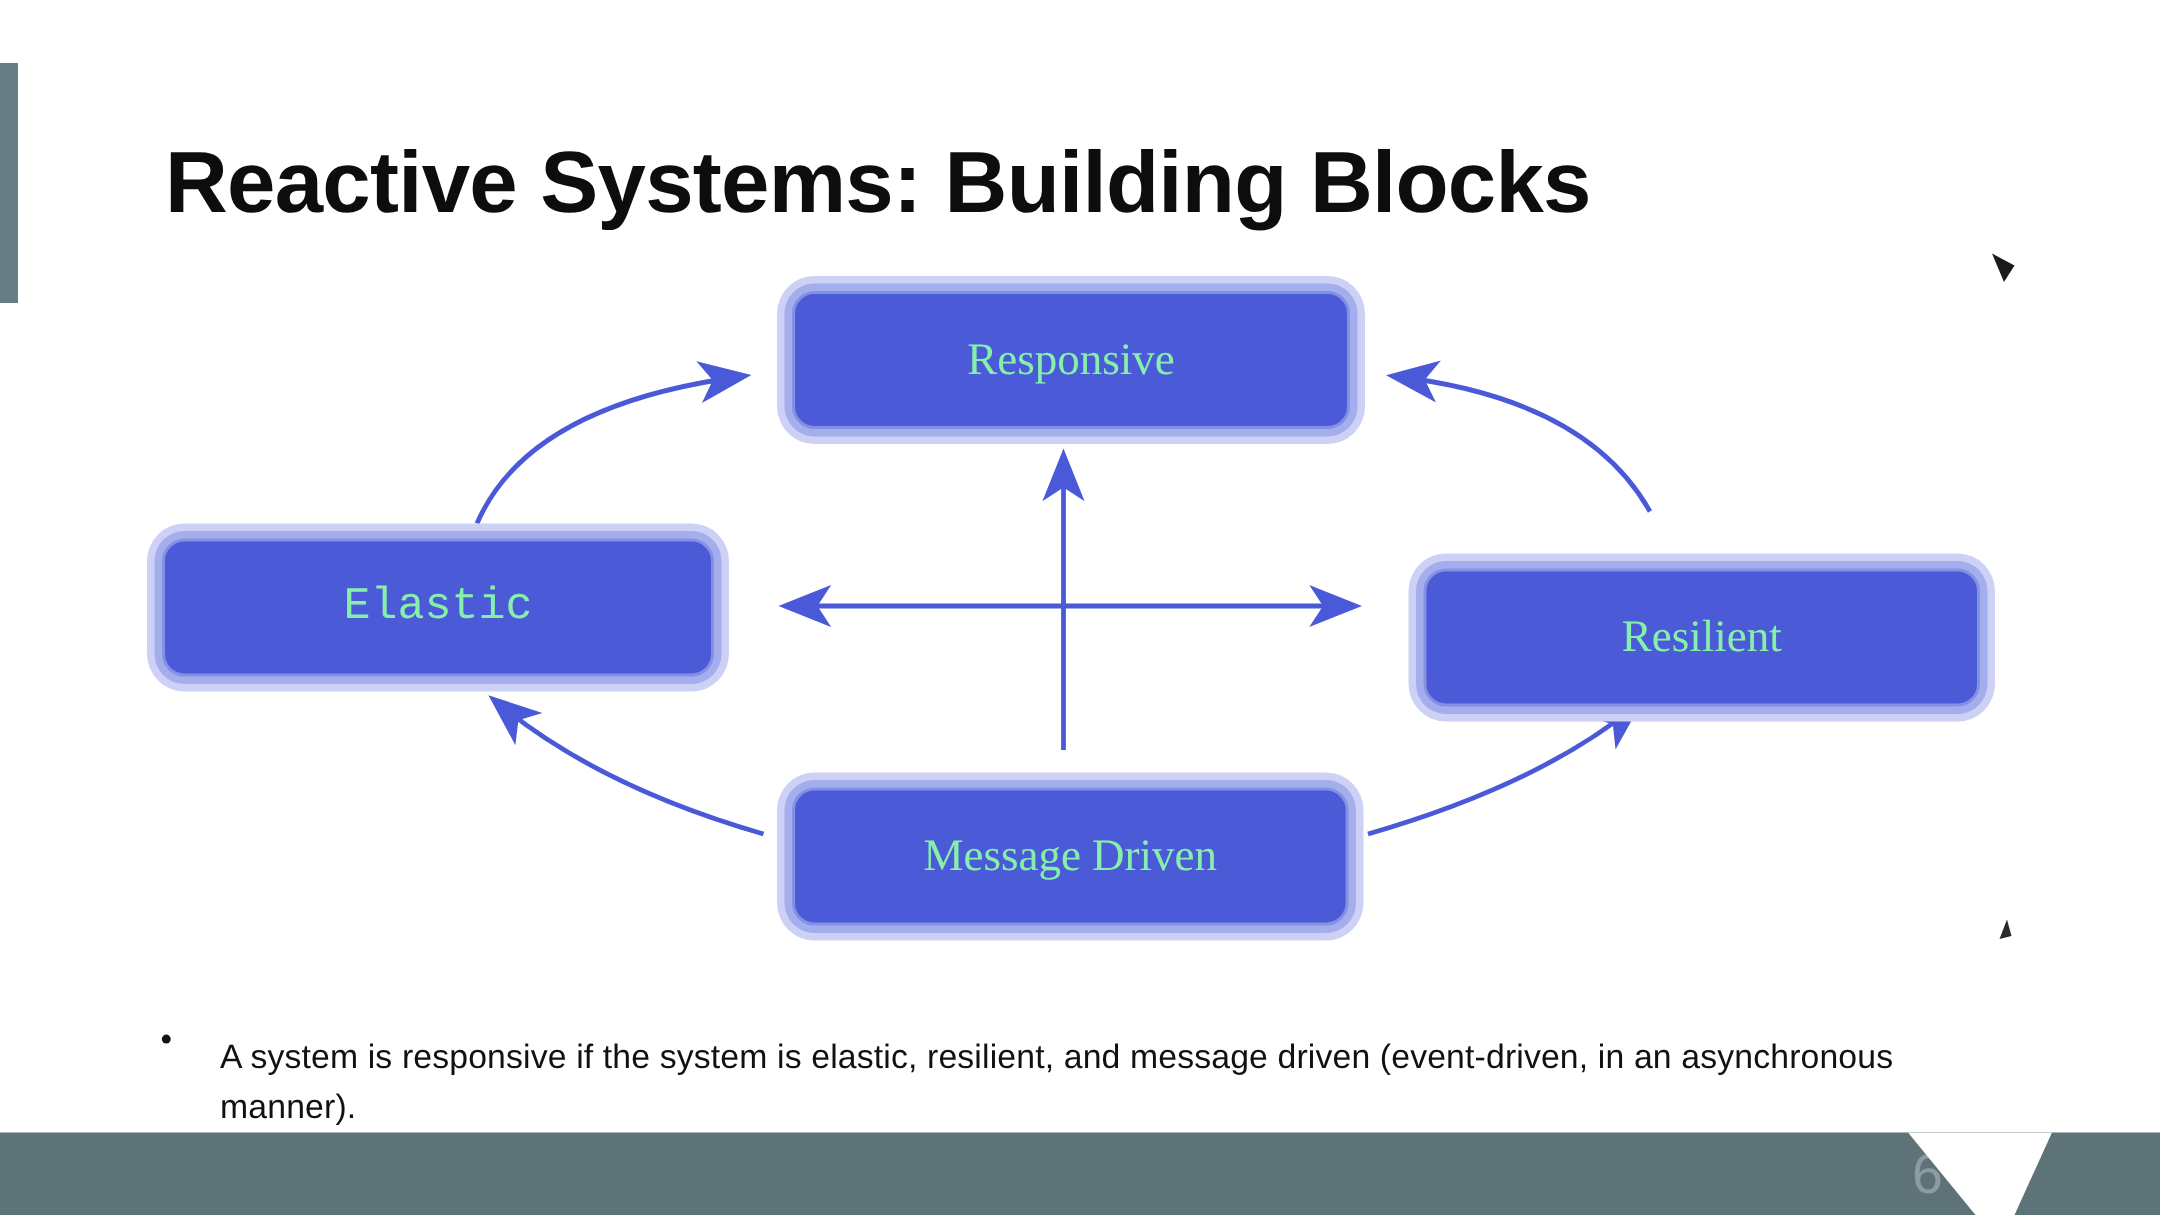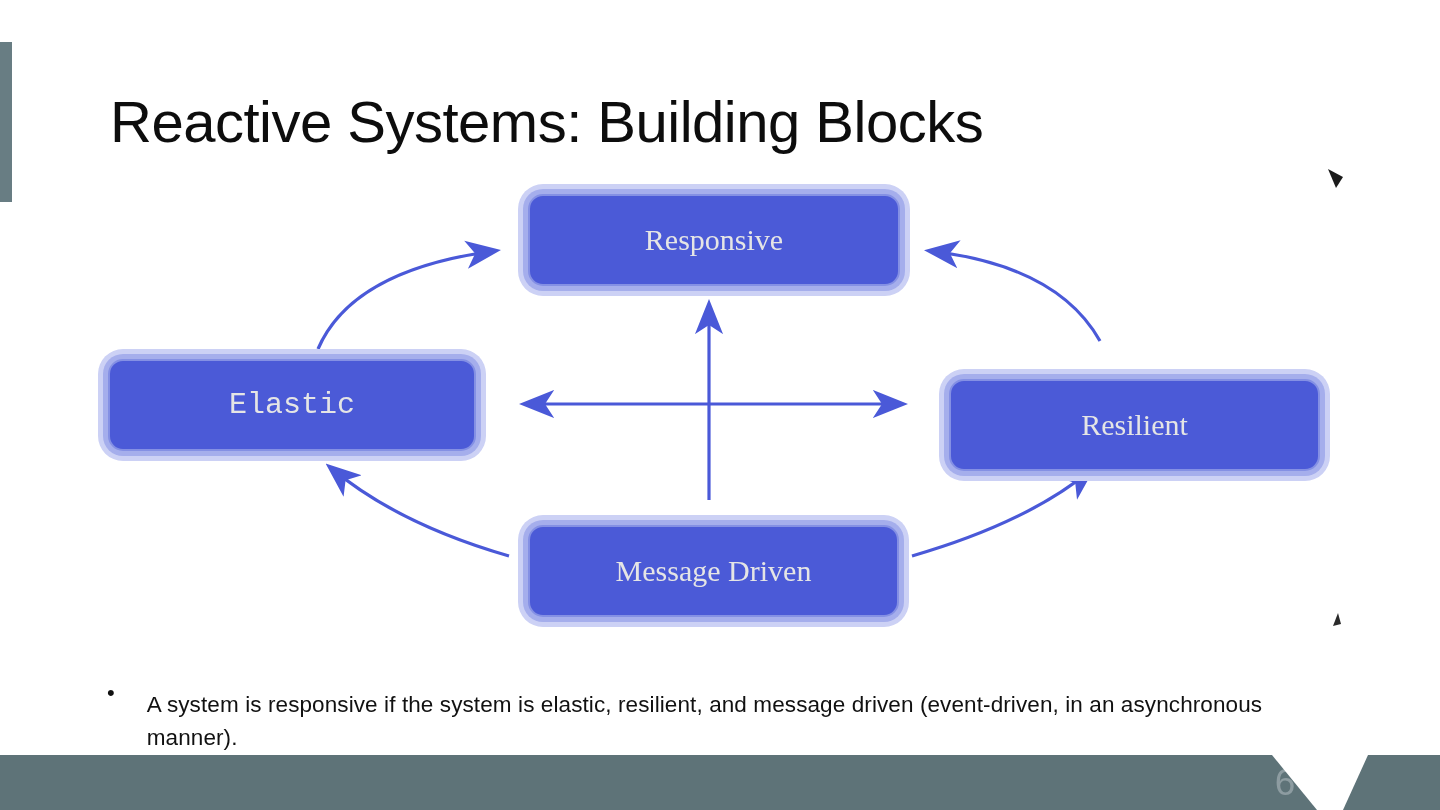--- a/index.html
+++ b/index.html
@@ -6,32 +6,32 @@
   .slide{
     position:relative;width:1440px;height:810px;background:#ffffff;
     overflow:hidden;font-family:"Liberation Sans",sans-serif;
   }
   .accent-bar-left{
     position:absolute;left:0;top:42px;width:12px;height:160px;
     background:var(--accent-slate,#687d83);
   }
   .title{
     position:absolute;left:110px;top:88px;margin:0;
-    font-size:58px;font-weight:400;letter-spacing:-0.5px;
+    font-size:58px;font-weight:700;letter-spacing:-0.5px;
     color:var(--title-black,#0d0d0d);white-space:nowrap;
   }
   .arrows-layer{position:absolute;left:0;top:0;width:1440px;height:810px;pointer-events:none;}
   .arrow{stroke:var(--arrow-blue,#4a59d8);stroke-width:3.2;fill:none;}
   .node{
     position:absolute;display:flex;align-items:center;justify-content:center;
     background:var(--node-blue,#4b5ad7);
     border:2px solid var(--node-border,#8490e4);
     border-radius:15px;
     box-shadow:0 0 0 5px var(--node-glow-inner,#a5aeec),0 0 0 10px var(--node-glow-outer,#ccd1f5);
-    color:#e5e5e5;font-family:"Liberation Serif",serif;font-size:30px;
+    color:#86efac;font-family:"Liberation Serif",serif;font-size:30px;
   }
   .node-responsive{left:528px;top:194px;width:368px;height:88px;}
   .node-elastic{left:108px;top:359px;width:364px;height:88px;font-family:Liberation Mono, monospace;}
   .node-resilient{left:949px;top:359px;width:367px;height:88px;margin-top:20px;}
   .node-message{left:528px;top:525px;width:367px;height:88px;}
   .bullet-block{
     position:absolute;left:107px;top:676px;width:1190px;
     display:flex;align-items:flex-start;gap:20px;
   }
   .bullet-dot{font-size:22px;line-height:33px;color:#111;}

